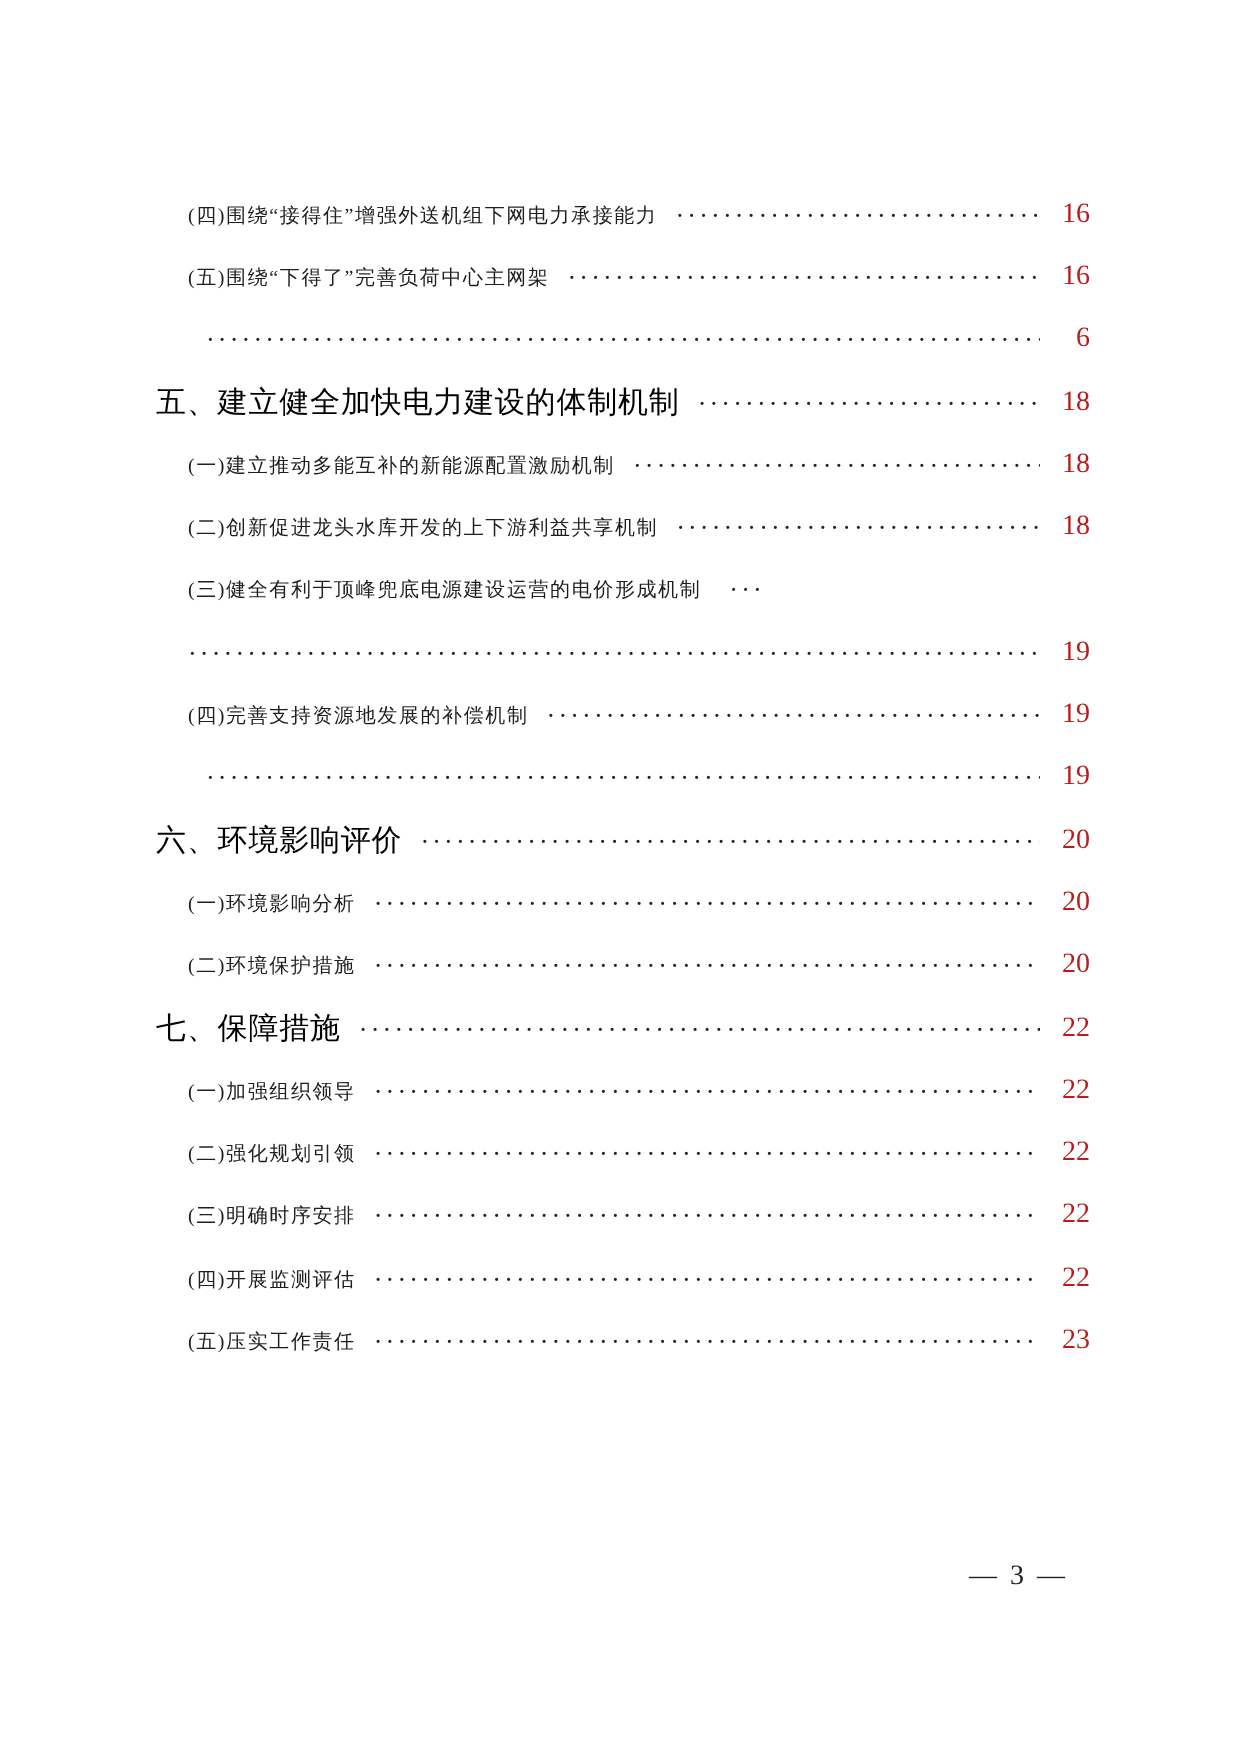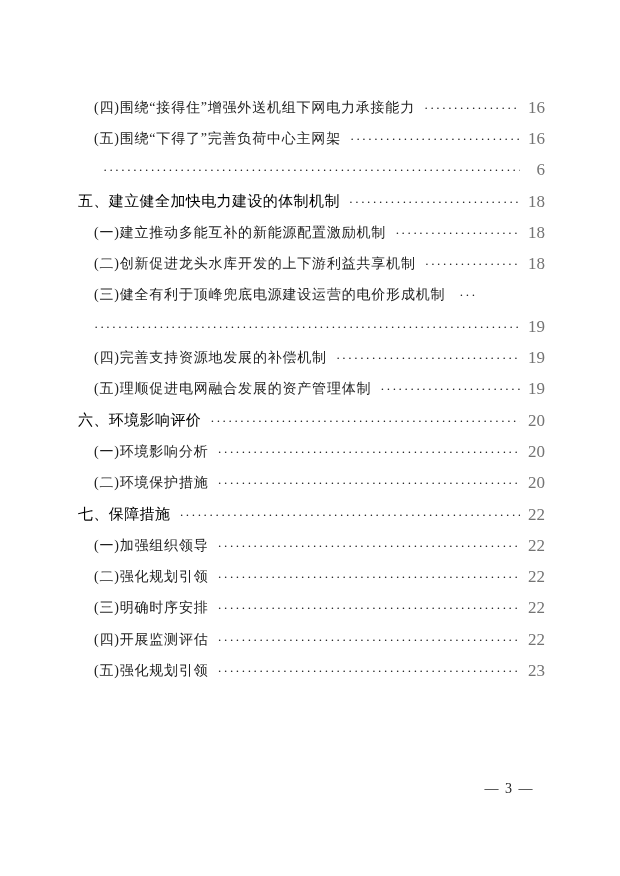--- a/index.html
+++ b/index.html
@@ -20,21 +20,21 @@
   .row {
     display: flex;
     align-items: center;
     height: 31.3px;
   }
   .row.sub { padding-left: 16px; }
   .row.continuation { padding-left: 7px; }
   .entry-text {
     white-space: nowrap;
     flex: 0 0 auto;
-    font-size: 14px;
+    font-size: 10px;
     letter-spacing: 0.8px;
     color: #1e1e1e;
     font-family: "Liberation Serif", "DejaVu Serif", serif;
   }
   .row.chapter .entry-text {
     font-family: "DejaVu Sans", "Liberation Sans", sans-serif;
     font-weight: normal;
     font-size: 15px;
     letter-spacing: 0.4px;
     color: #000000;
@@ -54,22 +54,22 @@
     flex: 0 0 auto;
     margin-left: 14px;
     font-size: 13px;
     letter-spacing: 1.6px;
     color: #222222;
   }
   .page-num {
     flex: 0 0 auto;
     min-width: 18px;
     text-align: right;
-    font-size: 17px;
-    color: #737373;
+    font-size: 14px;
+    color: #b91c1c;
     font-family: "Liberation Serif", "DejaVu Serif", serif;
   }
   .footer {
     position: absolute;
     top: 781px;
     right: 86px;
     font-size: 14px;
     letter-spacing: 1.5px;
     color: #222222;
     font-family: "Liberation Serif", "DejaVu Serif", serif;
@@ -116,21 +116,20 @@
       <div class="row continuation">
         <span class="leader">································································································································································</span>
         <span class="page-num">19</span>
       </div>
       <div class="row sub">
         <span class="entry-text">(四)完善支持资源地发展的补偿机制</span>
         <span class="leader">································································································································································</span>
         <span class="page-num">19</span>
       </div>
       <div class="row sub">
-        <span class="entry-text">(五)理顺促进电网融合发展的资产管理体制</span>
         <span class="leader">································································································································································</span>
         <span class="page-num">19</span>
       </div>
       <div class="row chapter">
         <span class="entry-text">六、环境影响评价</span>
         <span class="leader">································································································································································</span>
         <span class="page-num">20</span>
       </div>
       <div class="row sub">
         <span class="entry-text">(一)环境影响分析</span>
@@ -161,19 +160,19 @@
         <span class="entry-text">(三)明确时序安排</span>
         <span class="leader">································································································································································</span>
         <span class="page-num">22</span>
       </div>
       <div class="row sub">
         <span class="entry-text">(四)开展监测评估</span>
         <span class="leader">································································································································································</span>
         <span class="page-num">22</span>
       </div>
       <div class="row sub">
-        <span class="entry-text">(五)强化规划引领</span>
+        <span class="entry-text">(五)压实工作责任</span>
         <span class="leader">································································································································································</span>
         <span class="page-num">23</span>
       </div>
     </div>
   <div class="footer">— 3 —</div>
 </div>
 
 </body></html>

